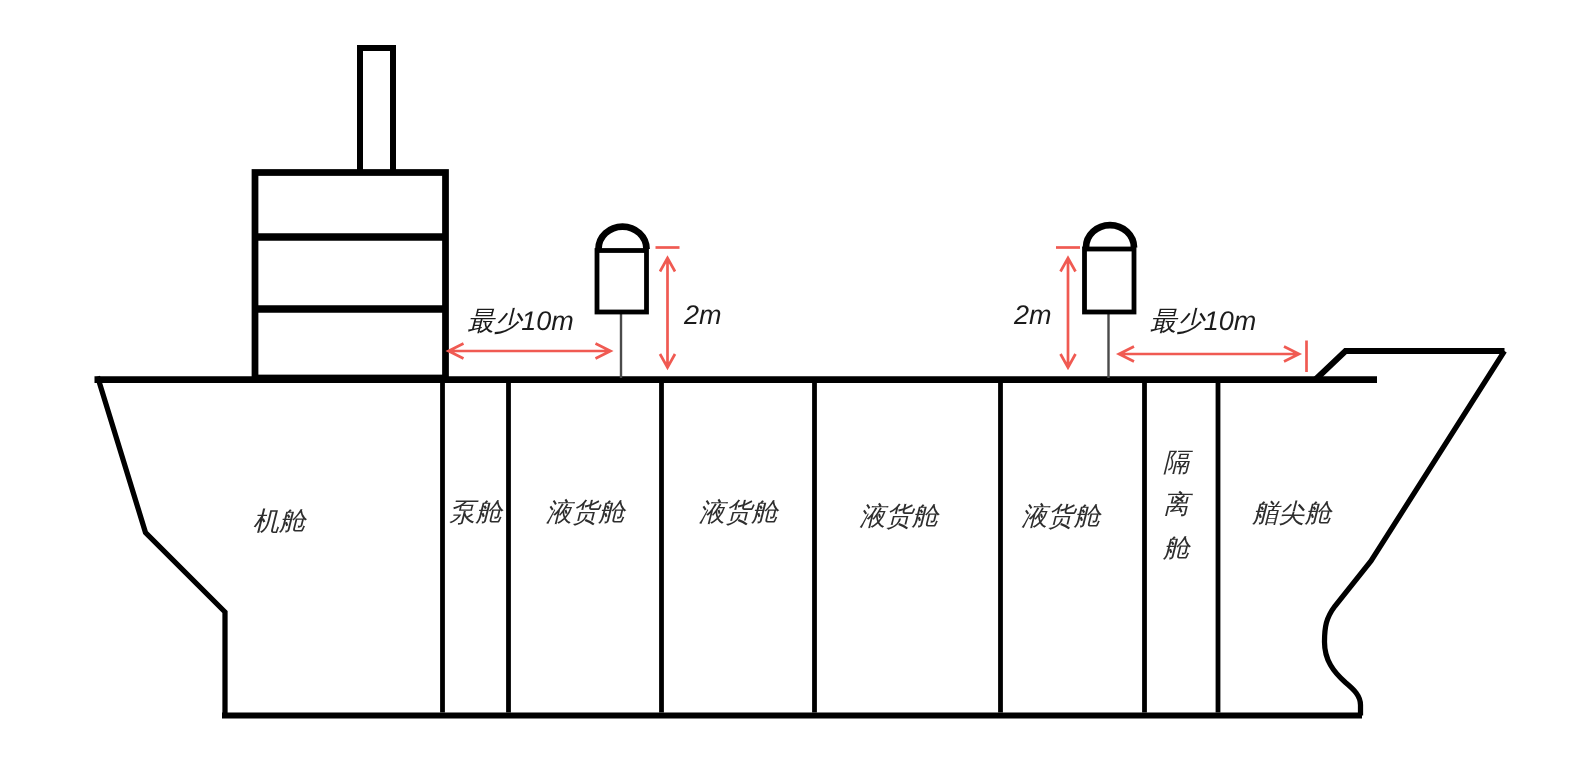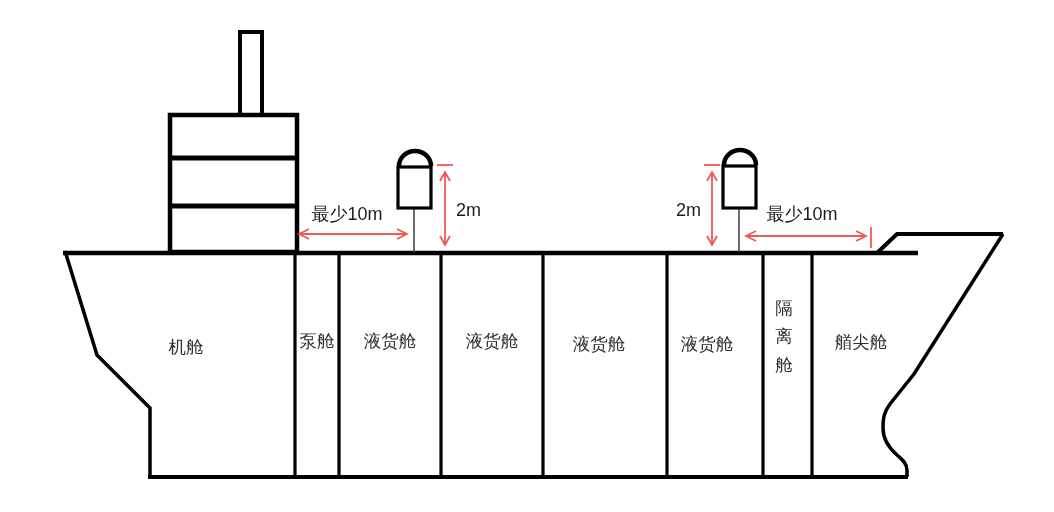--- a/index.html
+++ b/index.html
@@ -7,20 +7,21 @@
     padding: 0;
     background: #ffffff;
   }
   .stage {
     position: relative;
     width: 1054px;
     height: 512px;
     background: #ffffff;
     overflow: hidden;
     font-family: "Liberation Sans", sans-serif;
+    font-style: italic;
   }
   svg { display: block; }
 
   .ink        { stroke: #000000; fill: none; }
   .ink-fill   { stroke: #000000; fill: #ffffff; }
   .thin-stem  { stroke: #4a4a4a; fill: none; }
 
   .dim-line   { fill: none; }              
   .dim-tick   { fill: none; }
 

